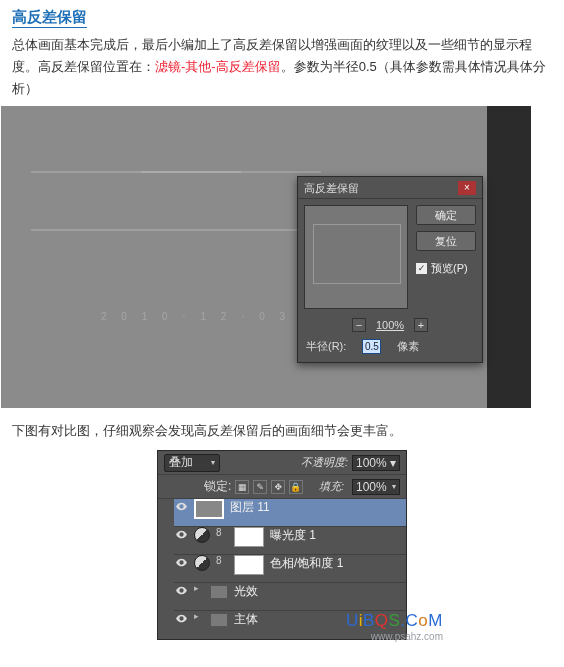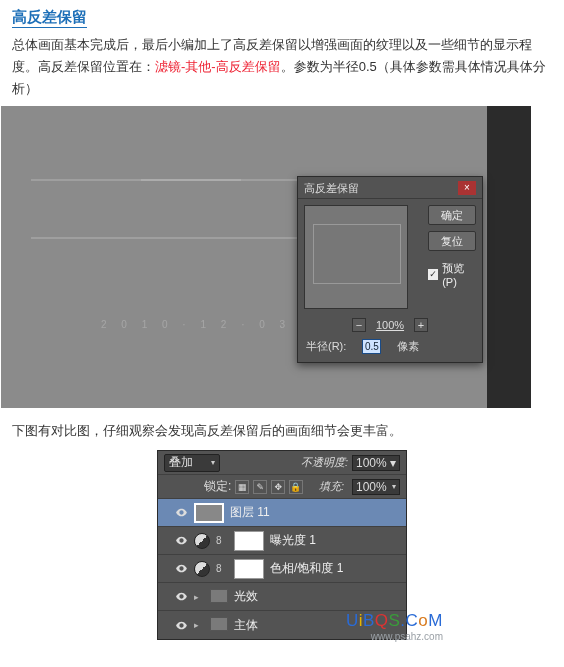--- a/index.html
+++ b/index.html
@@ -6,33 +6,33 @@
   body { width:564px; height:667px; background:#fff; font-family:"Microsoft YaHei","SimSun",sans-serif; font-size:13px; color:#333; }
   .wrap { padding:8px 12px 0 12px; }
   .h1 { color:#1d6fb8; font-size:15px; font-weight:bold; border-bottom:1px solid #1d6fb8; display:inline-block; margin-bottom:6px;}
   .para { line-height:1.7; font-size:13px; }
   .hl-red { color:#e23; }
   .hl-orange { color:#e87c1a; }
 
   
   .shot1 { position:relative; width:530px; height:302px; margin:6px 0 0 1px; background:#8b8b8b; }
   .shot1 .darkbar { position:absolute; top:0; right:0; width:44px; height:100%; background:#2b2b2b; }
-  .canvas-art { position:absolute; left:30px; top:73px; width:330px; height:170px; opacity:.5; }
+  .canvas-art { position:absolute; left:30px; top:65px; width:330px; height:170px; opacity:.5; }
   .canvas-art .line { position:absolute; background:rgba(255,255,255,.35); }
   .canvas-art .row1 { left:110px; top:0; width:100px; height:2px; }
   .canvas-art .big { left:20px; top:35px; width:290px; height:60px; border:2px solid rgba(255,255,255,.35); border-left:none; border-right:none;}
   .canvas-art .dots { position:absolute; left:70px; top:140px; font-size:10px; letter-spacing:6px; color:rgba(255,255,255,.45); }
 
   .dialog { position:absolute; right:48px; top:70px; width:186px; background:#535353; border:1px solid #2b2b2b; box-shadow:0 3px 8px rgba(0,0,0,.5); font-size:11px; color:#ddd;}
   .dlg-title { height:22px; line-height:22px; padding:0 6px; background:#535353; border-bottom:1px solid #3b3b3b; display:flex; justify-content:space-between; align-items:center;}
   .dlg-close { width:18px; height:14px; background:#a33; color:#fff; text-align:center; line-height:13px; font-size:10px;}
   .dlg-body { display:flex; padding:6px;}
   .preview { width:104px; height:104px; background:#777; border:1px solid #333; position:relative; overflow:hidden;}
   .preview .emb { position:absolute; left:8px; top:18px; width:88px; height:60px; border:1px solid rgba(255,255,255,.25); }
-  .dlg-right { flex:1; padding-left:20px; display:flex; flex-direction:column; gap:6px; align-items:stretch;}
+  .dlg-right { flex:1; padding-left:8px; display:flex; flex-direction:column; gap:6px; align-items:stretch;}
   .dlg-btn { height:20px; border:1px solid #333; background:#6a6a6a; color:#eee; text-align:center; line-height:18px; font-size:11px; border-radius:2px;}
   .dlg-chk { display:flex; align-items:center; gap:4px; font-size:11px; color:#eee; margin-top:4px;}
   .dlg-chk .box { width:11px; height:11px; background:#eee; color:#333; font-size:9px; text-align:center; line-height:11px;}
   .zoomrow { display:flex; justify-content:center; align-items:center; gap:10px; padding:3px 0; font-size:11px;}
   .zoomrow .sq { width:14px; height:14px; border:1px solid #333; background:#5a5a5a; text-align:center; line-height:12px; font-size:11px;}
   .zoomrow .pct { text-decoration:underline;}
   .radrow { display:flex; align-items:center; gap:16px; padding:4px 8px 8px 8px; font-size:11px;}
   .radrow .fld { width:19px; height:15px; background:#cfe4ff; border:1px solid #1a4b86; color:#123; text-align:center; line-height:13px; font-size:10px;}
 
   
@@ -41,21 +41,21 @@
   
   .panel-wrap { width:306px; margin:8px auto 0 auto; position:relative;}
   .panel { width:250px; margin:0 auto; background:#535353; color:#ddd; font-size:12px; border:1px solid #2a2a2a;}
   .p-row { display:flex; align-items:center; height:24px; border-bottom:1px solid #404040; padding:0 6px;}
   .p-row1 .sel { width:56px; height:18px; background:#3a3a3a; border:1px solid #222; display:flex; align-items:center; justify-content:space-between; padding:0 4px; border-radius:2px;}
   .p-row1 .sel .arr,.p-row2 .arr,.fillsel .arr { font-size:8px; color:#ccc;}
   .p-lbl { margin-left:auto; font-size:11px;font-style:italic;}
   .pctbox { width:48px; height:16px; border:1px solid #222; background:#3a3a3a; margin-left:4px; display:flex; align-items:center; justify-content:space-between; padding:0 3px;}
   .p-row2 { gap:4px;padding-left:46px;}
   .p-row2 .ic { width:14px; height:14px; border:1px solid #777; display:flex; align-items:center; justify-content:center; font-size:9px;}
-  .layer { display:flex; align-items:center; height:28px; border-bottom:1px solid #404040; padding:0 16px; gap:6px;}
+  .layer { display:flex; height:28px; border-bottom:1px solid #404040; padding:0 0; gap:6px;margin-left:16px;}
   .eye { width:14px; height:14px; display:flex; align-items:center; justify-content:center;}
   .eye svg { width:13px; height:13px;}
   .tri { width:10px; font-size:9px; color:#bbb;}
   .thumb { width:30px; height:20px; border:1px solid #999; background:#888;}
   .thumb.white { background:#fff;}
   .thumb.folder { background:none; border:none; position:relative; width:18px;}
   .thumb.folder::before { content:""; position:absolute; left:0; top:2px; width:16px; height:12px; background:#7a7a7a; border:1px solid #555; border-radius:1px;}
   .adj { width:16px; height:16px; border-radius:50%; background:linear-gradient(135deg,#ddd 50%,#333 50%); border:1px solid #222;}
   .link { width:12px; font-size:10px; color:#ccc;}
   .lname { font-size:12px; color:#eee;}

